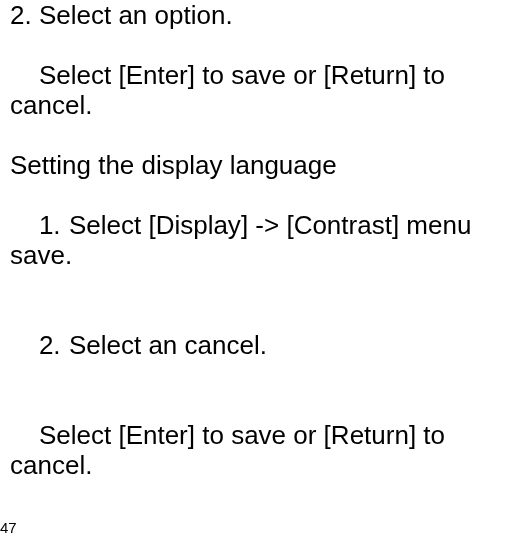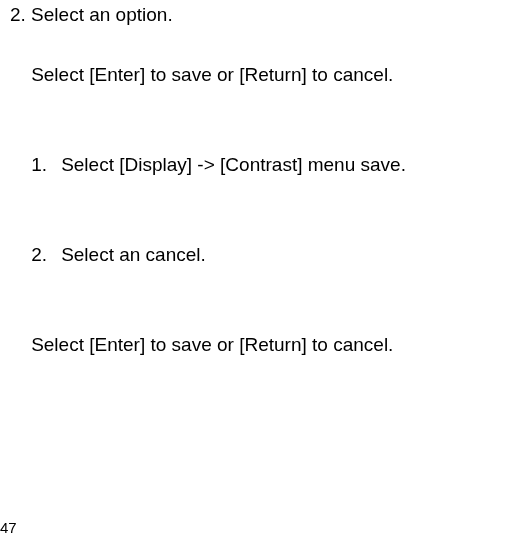--- a/index.html
+++ b/index.html
@@ -12,21 +12,21 @@
     color: #000000;
   }
   .page {
     position: relative;
     width: 530px;
     height: 548px;
     box-sizing: border-box;
     padding: 0 10px 0 10px;
   }
   .line {
-    font-size: 19px;
+    font-size: 26px;
     line-height: 30px;
     white-space: pre-wrap;
     text-align: left;
   }
   .indent-item .num {
     display: inline-block;
     width: 30px;
   }
   .b { font-weight: normal; }
   .pgnum {
@@ -41,20 +41,21 @@
 </head>
 <body>
 
 <div class="page">
 
   <div class="line">2. Select an option.</div>
   <div class="line">
     <span>Select [</span><span class="b">Enter</span><span>] to save or [</span><span class="b">Return</span><span>] to cancel.</span>
   </div>
 
+  <div class="line">Setting the display language</div>
   <div class="line indent-item">
     <span class="num">1.</span><span>Select [</span><span class="b">Display</span><span>] -&gt; [</span><span class="b">Contrast</span><span>] menu save.</span>
   </div>
   <div class="line indent-item">
     <span class="num">2.</span><span>Select an cancel.</span>
   </div>
   <div class="line">
     <span>Select [</span><span class="b">Enter</span><span>] to save or [</span><span class="b">Return</span><span>] to cancel.</span>
   </div>
 

